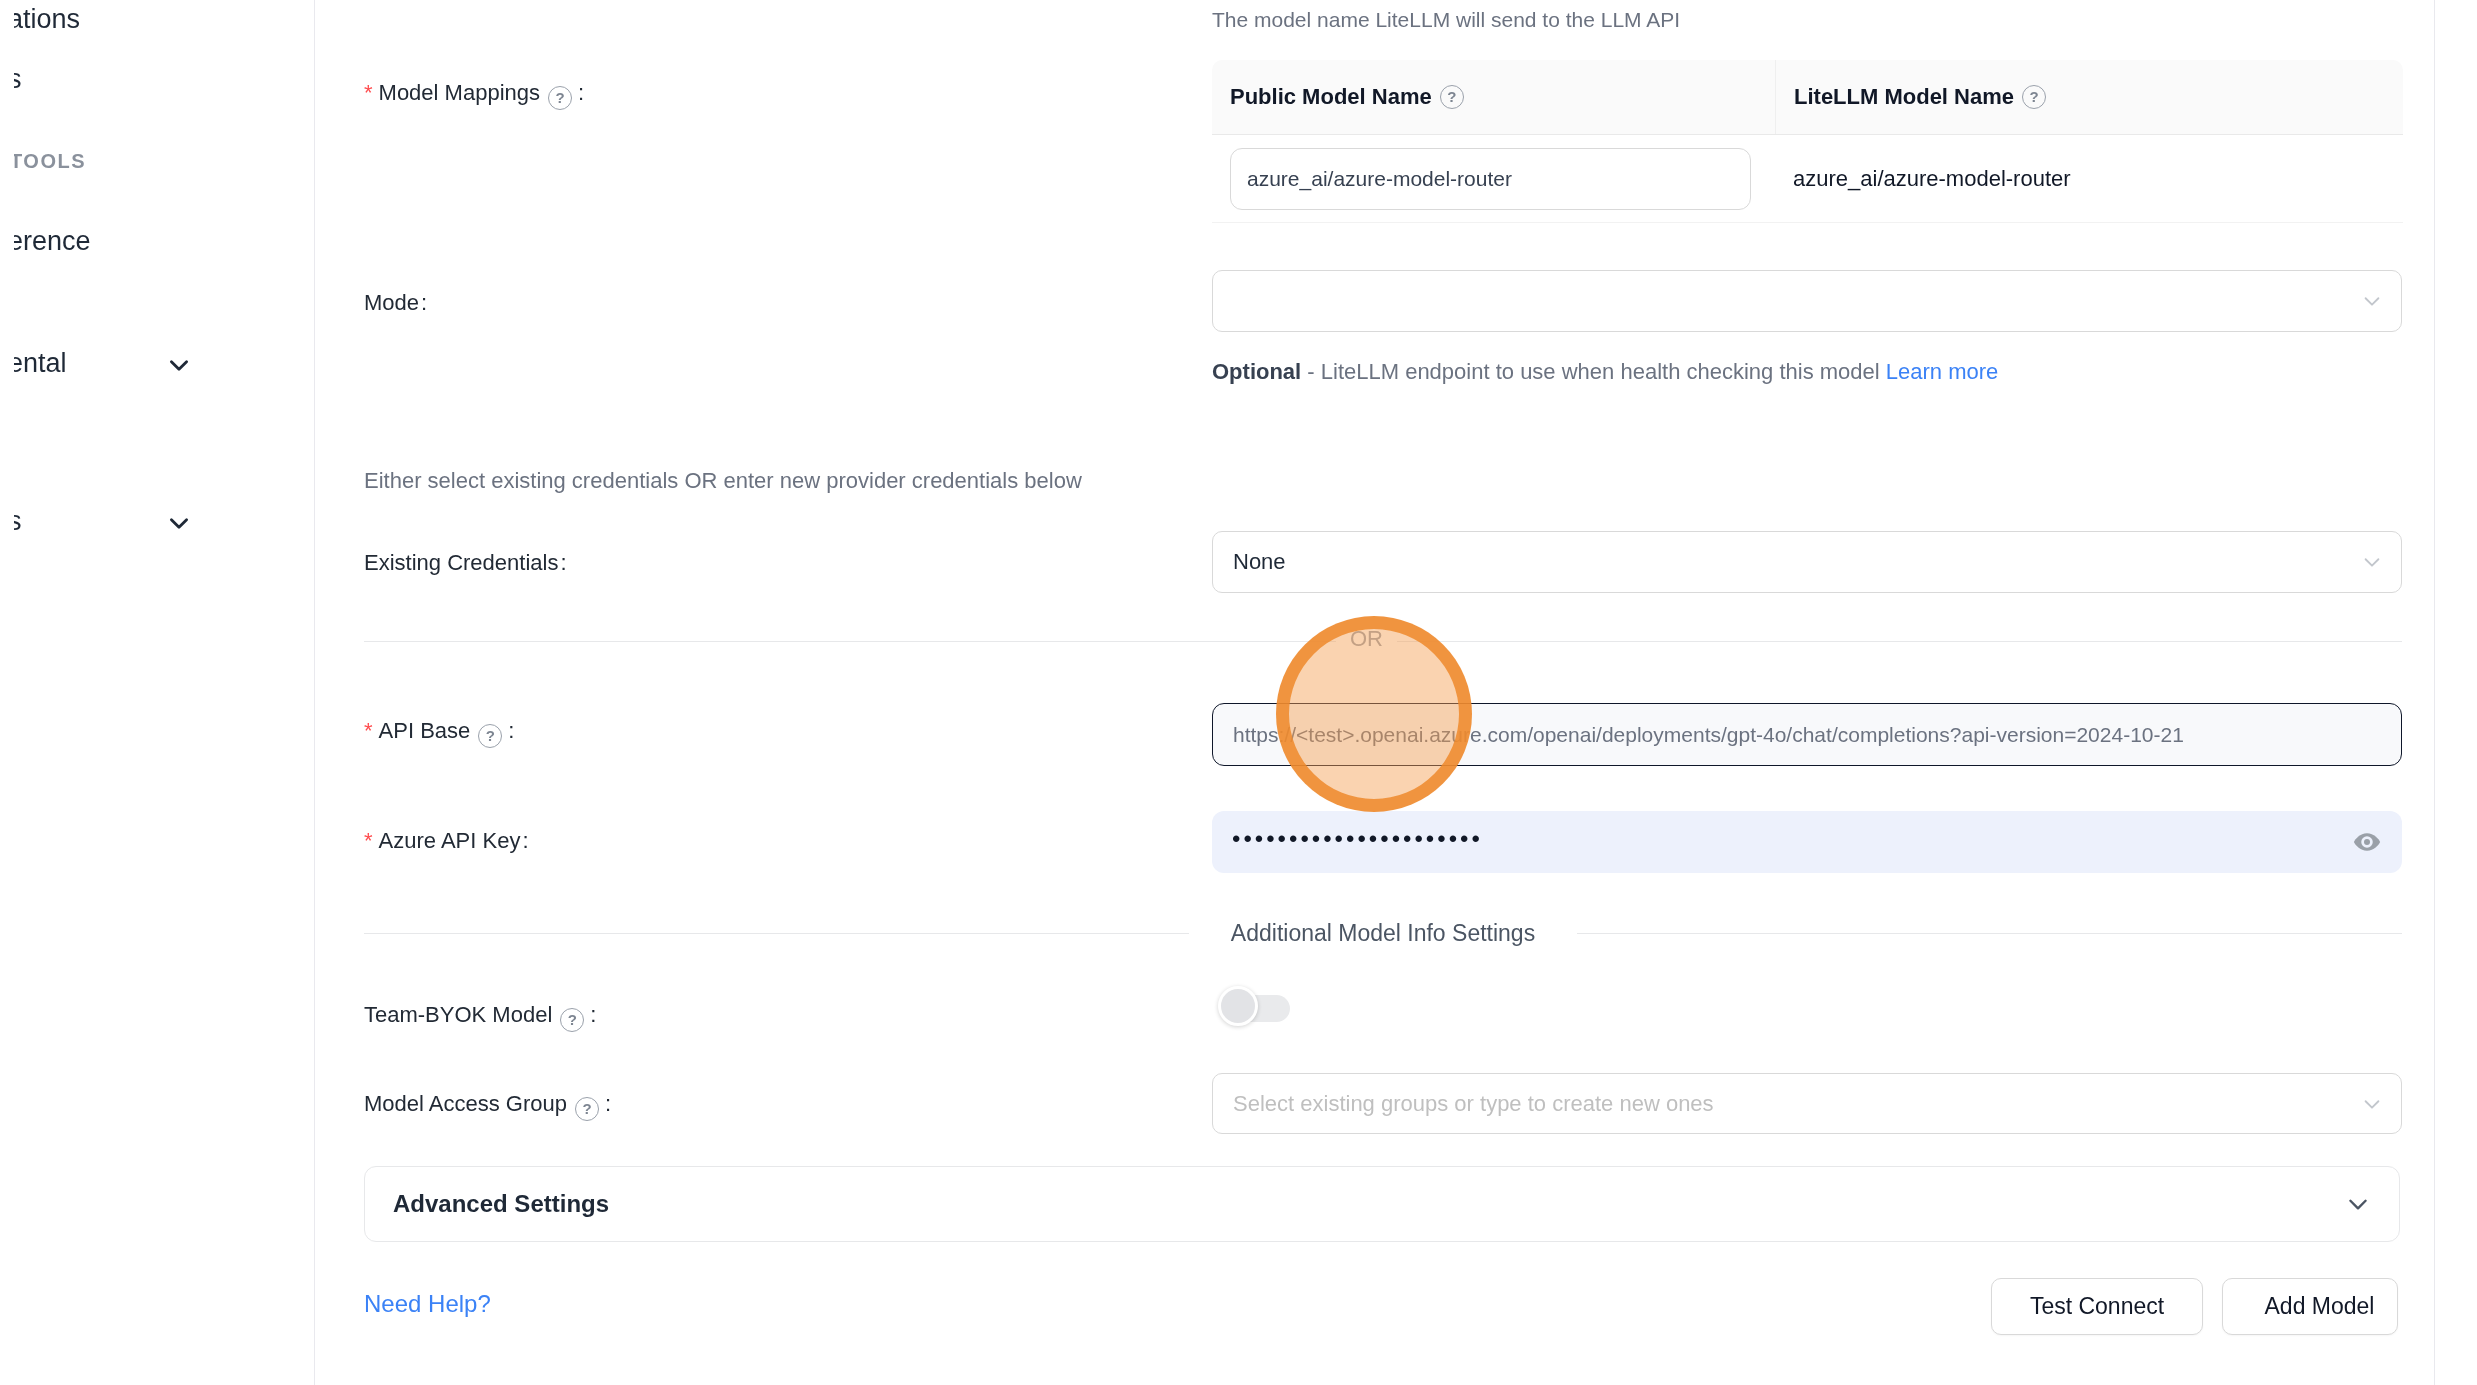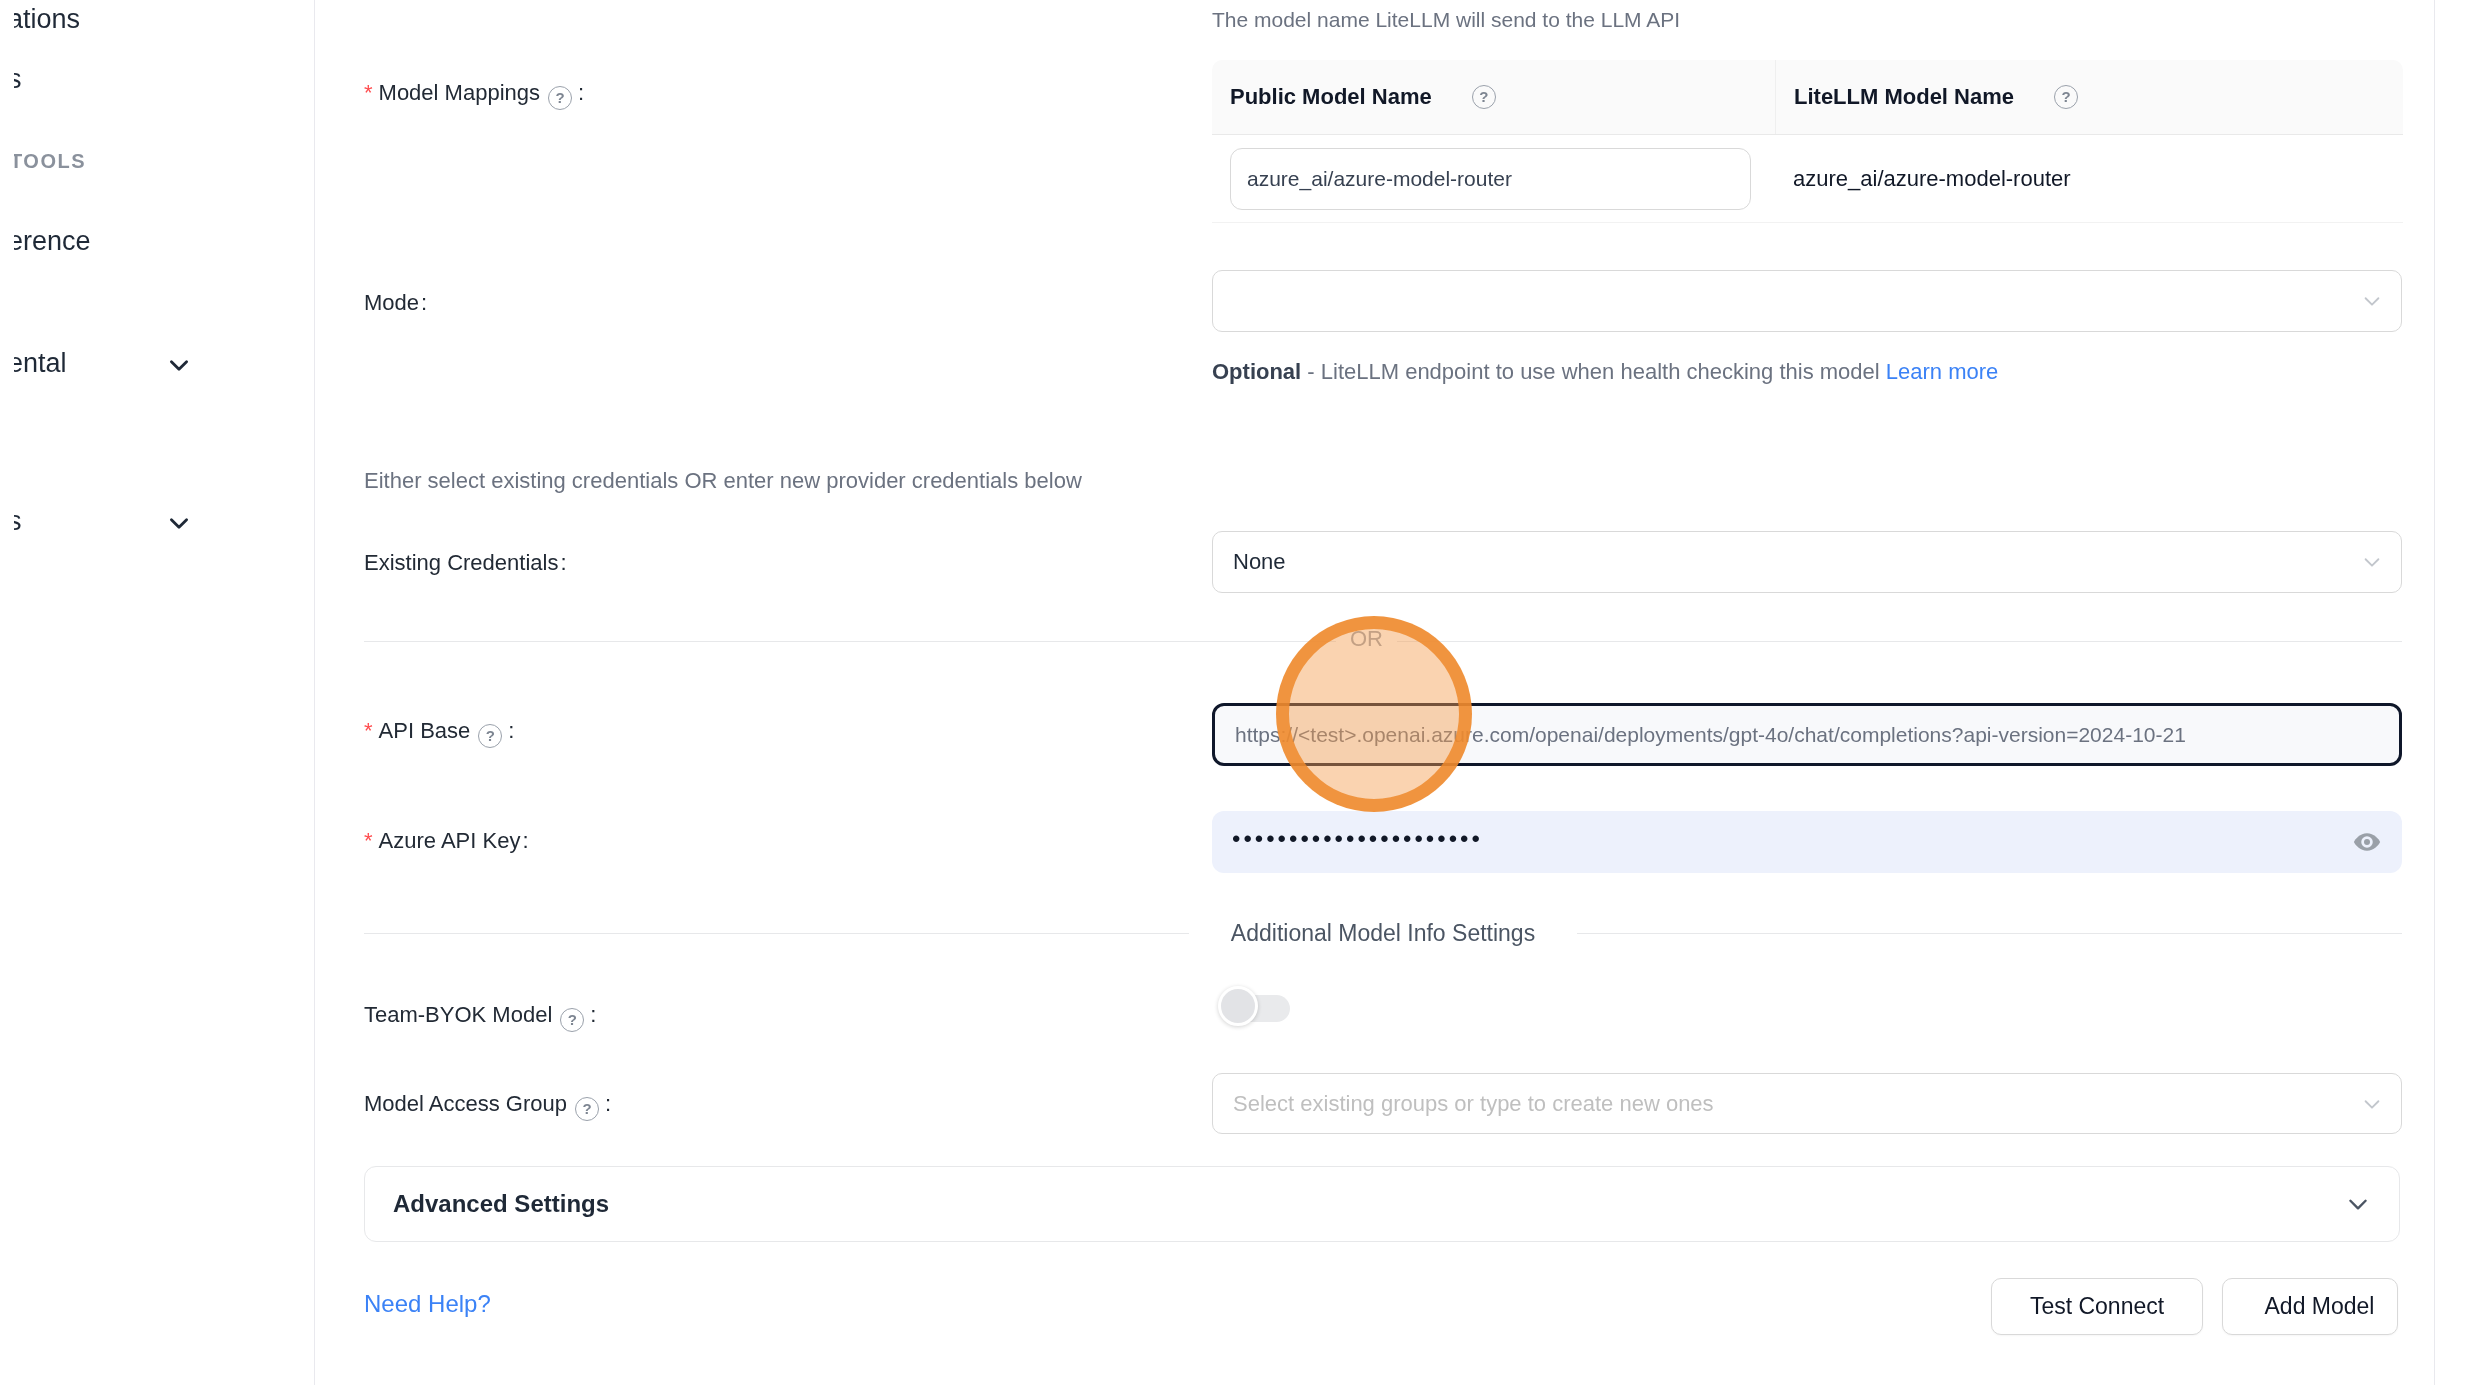--- a/index.html
+++ b/index.html
@@ -24,21 +24,21 @@
            border:1.6px solid #9aa1ab; border-radius:50%; color:#7d8591; font-size:15px;
            margin:0 4px 0 8px; vertical-align:-3px; font-weight:600; }
   .colon { margin-left:2px; }
 
   .helper-top { position:absolute; left:1198px; top:8px; font-size:21px; color:#6b7280; }
 
   
   .map-table { position:absolute; left:1198px; top:60px; width:1191px; }
   .map-head { display:flex; background:#fafafa; border-radius:10px 10px 0 0; height:75px;
               align-items:center; border-bottom:1px solid #e9e9e9; }
-  .map-head .th { font-size:22px; font-weight:700; color:#111827; display:flex; align-items:center;gap:32px; }
+  .map-head .th { font-size:22px; font-weight:700; color:#111827; display:flex; align-items:center; }
   .th1 { width:563px; padding-left:18px; }
   .th2 { padding-left:18px; border-left:1px solid #efefef; height:100%; display:flex; align-items:center; }
   .map-row { display:flex; align-items:center; height:88px; border-bottom:1px solid #f2f2f2; background:#fff; }
   .cell1 { width:563px; padding-left:18px; }
   .cell2 { padding-left:18px; font-size:22px; color:#111827; }
   .pub-input { width:521px; height:62px; border:1px solid #d9d9d9; border-radius:12px;
                font-size:21px; color:#374151; padding:0 16px; outline:none;
                font-family:"Liberation Sans","DejaVu Sans",sans-serif; }
 
   
@@ -56,21 +56,21 @@
   .note-gray { position:absolute; left:350px; top:468px; font-size:22px; color:#6b7280; }
 
   
   .or-line { position:absolute; left:350px; top:641px; width:2038px; height:1px; background:#e7e8ea; }
   .or-text { position:absolute; left:1322px; top:626px; background:#fff; padding:0 14px;
              font-size:22px; color:#9ca3af; }
   .hl-circle { position:absolute; left:1262px; top:616px; width:196px; height:196px; border-radius:50%;
                border:13px solid rgba(238,138,44,0.85); background:rgba(245,158,80,0.45); z-index:5; }
 
   .apibase-box { position:absolute; left:1198px; top:703px; width:1190px; height:63px;
-                 background:#f8f9fb; border:3px solid #0f172a; border-radius:12px;
+                 background:#f8f9fb; border:1px solid #0f172a; border-radius:12px;
                  display:flex; align-items:center; padding:0 20px; font-size:21px; color:#6b7280;
                  white-space:nowrap; overflow:hidden; }
 
   .apikey-box { position:absolute; left:1198px; top:811px; width:1190px; height:62px;
                 background:#edf1fc; border-radius:12px; display:flex; align-items:center;
                 padding:0 18px 0 20px; }
   .dots { font-size:24px; letter-spacing:3px; color:#111827; flex:1; line-height:1;
           transform:translateY(-3px); }
   .eye-btn { width:34px; height:34px; display:flex; align-items:center; justify-content:center; cursor:pointer; }
 

